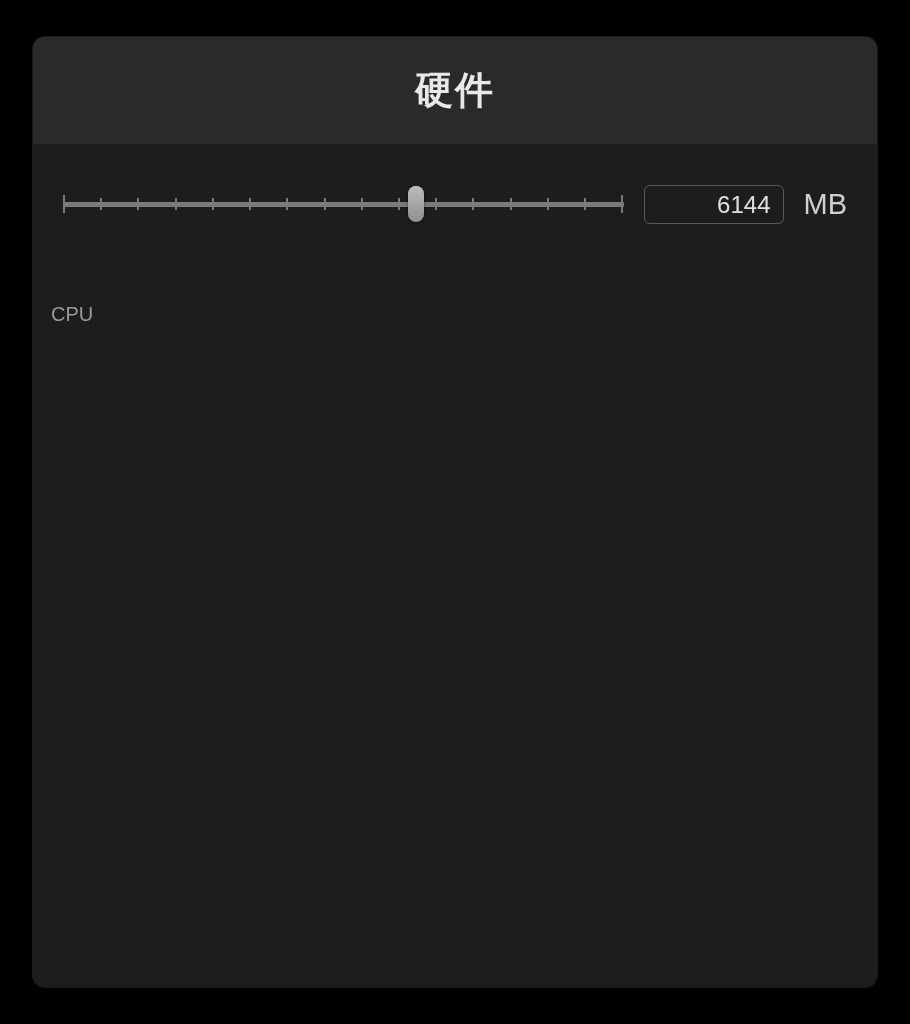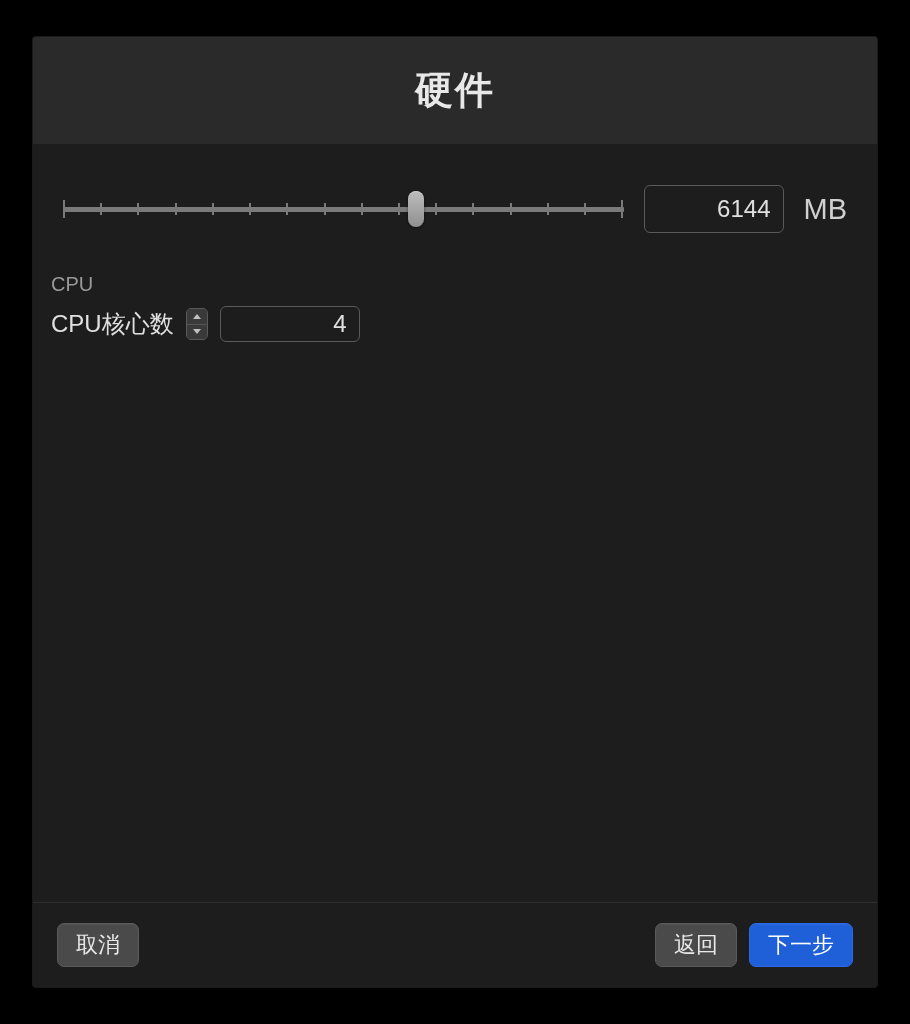--- a/index.html
+++ b/index.html
@@ -15,21 +15,21 @@
       height: 1024px;
       display: flex;
       align-items: center;
       justify-content: center;
     }
     
     .dialog {
       width: 844px;
       height: 950px;
       background: #1d1d1d;
-      border-radius: 3px;
+      border-radius: 12px;
       display: flex;
       flex-direction: column;
       overflow: hidden;
       box-shadow: 0 0 0 1px rgba(255,255,255,0.1);
     }
     
     .header {
       background: #2a2a2a;
       padding: 28px 0;
       text-align: center;
@@ -115,40 +115,41 @@
       background: linear-gradient(to bottom, #bcbcbc, #909090);
       border-radius: 8px;
       top: -16px;
       transform: translateX(-50%);
       box-shadow: 0 1px 3px rgba(0,0,0,0.5), inset 0 1px 0 rgba(255,255,255,0.3);
       cursor: pointer;
     }
     
     .memory-input {
       width: 140px;
-      height: 48px;
+      height: 39px;
       background: #1d1d1d;
       border: 1px solid #5a5a5a;
       border-radius: 6px;
       color: #e0e0e0;
       text-align: right;
       padding: 0 12px;
       font-size: 24px;
       font-family: inherit;
     }
     
     .memory-unit {
       color: #d0d0d0;
       font-size: 29px;
     }
     
     .cpu-section-label {
       color: #999;
       font-size: 20px;
       padding: 0 18px 10px 18px;
+      margin-top: 39px;
     }
     
     .cpu-row {
       display: flex;
       align-items: center;
       gap: 12px;
       padding: 0 18px 20px 18px;
     }
     
     .cpu-label {
@@ -268,42 +269,17 @@
         </div>
 
         <input type="text" class="memory-input" value="6144" style="">
 
         <span class="memory-unit">MB</span>
       </div>
     </div>
 
     <div class="cpu-section-label">CPU</div>
 
-    <div class="cpu-row">
-      <span class="cpu-label">CPU核心数</span>
-
-      <div class="stepper">
-        <button class="stepper-btn">
-          <svg width="8" height="5" viewBox="0 0 8 5">
-            <path d="M0 5 L4 0 L8 5 Z" fill="currentColor"></path>
-          </svg>
-        </button>
-        <button class="stepper-btn">
-          <svg width="8" height="5" viewBox="0 0 8 5">
-            <path d="M0 0 L4 5 L8 0 Z" fill="currentColor"></path>
-          </svg>
-        </button>
-      </div>
-
-      <input type="text" class="cpu-input" value="4" style="">
-    </div>
 
   </div>
 
-  <div class="footer">
-    <button class="btn">取消</button>
-    <div class="footer-right">
-      <button class="btn">返回</button>
-      <button class="btn primary">下一步</button>
-    </div>
-  </div>
 
 </div>
 
 </body></html>

